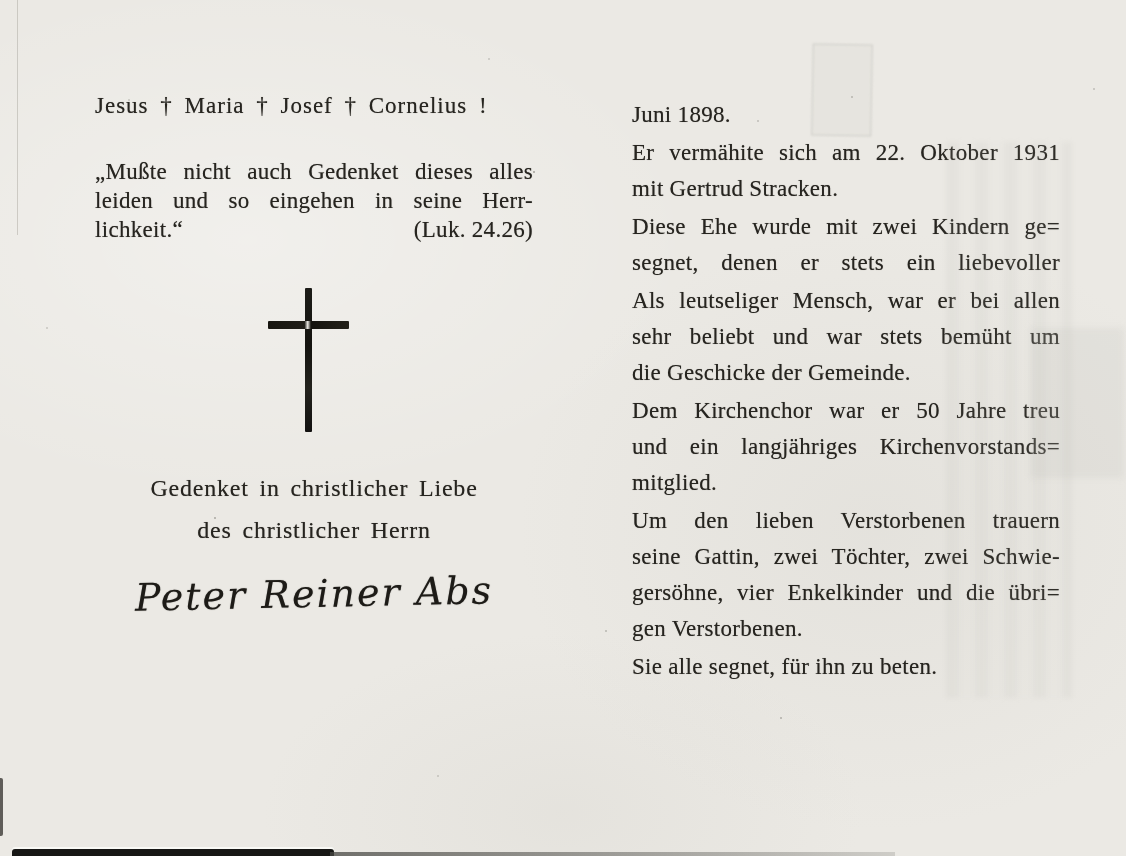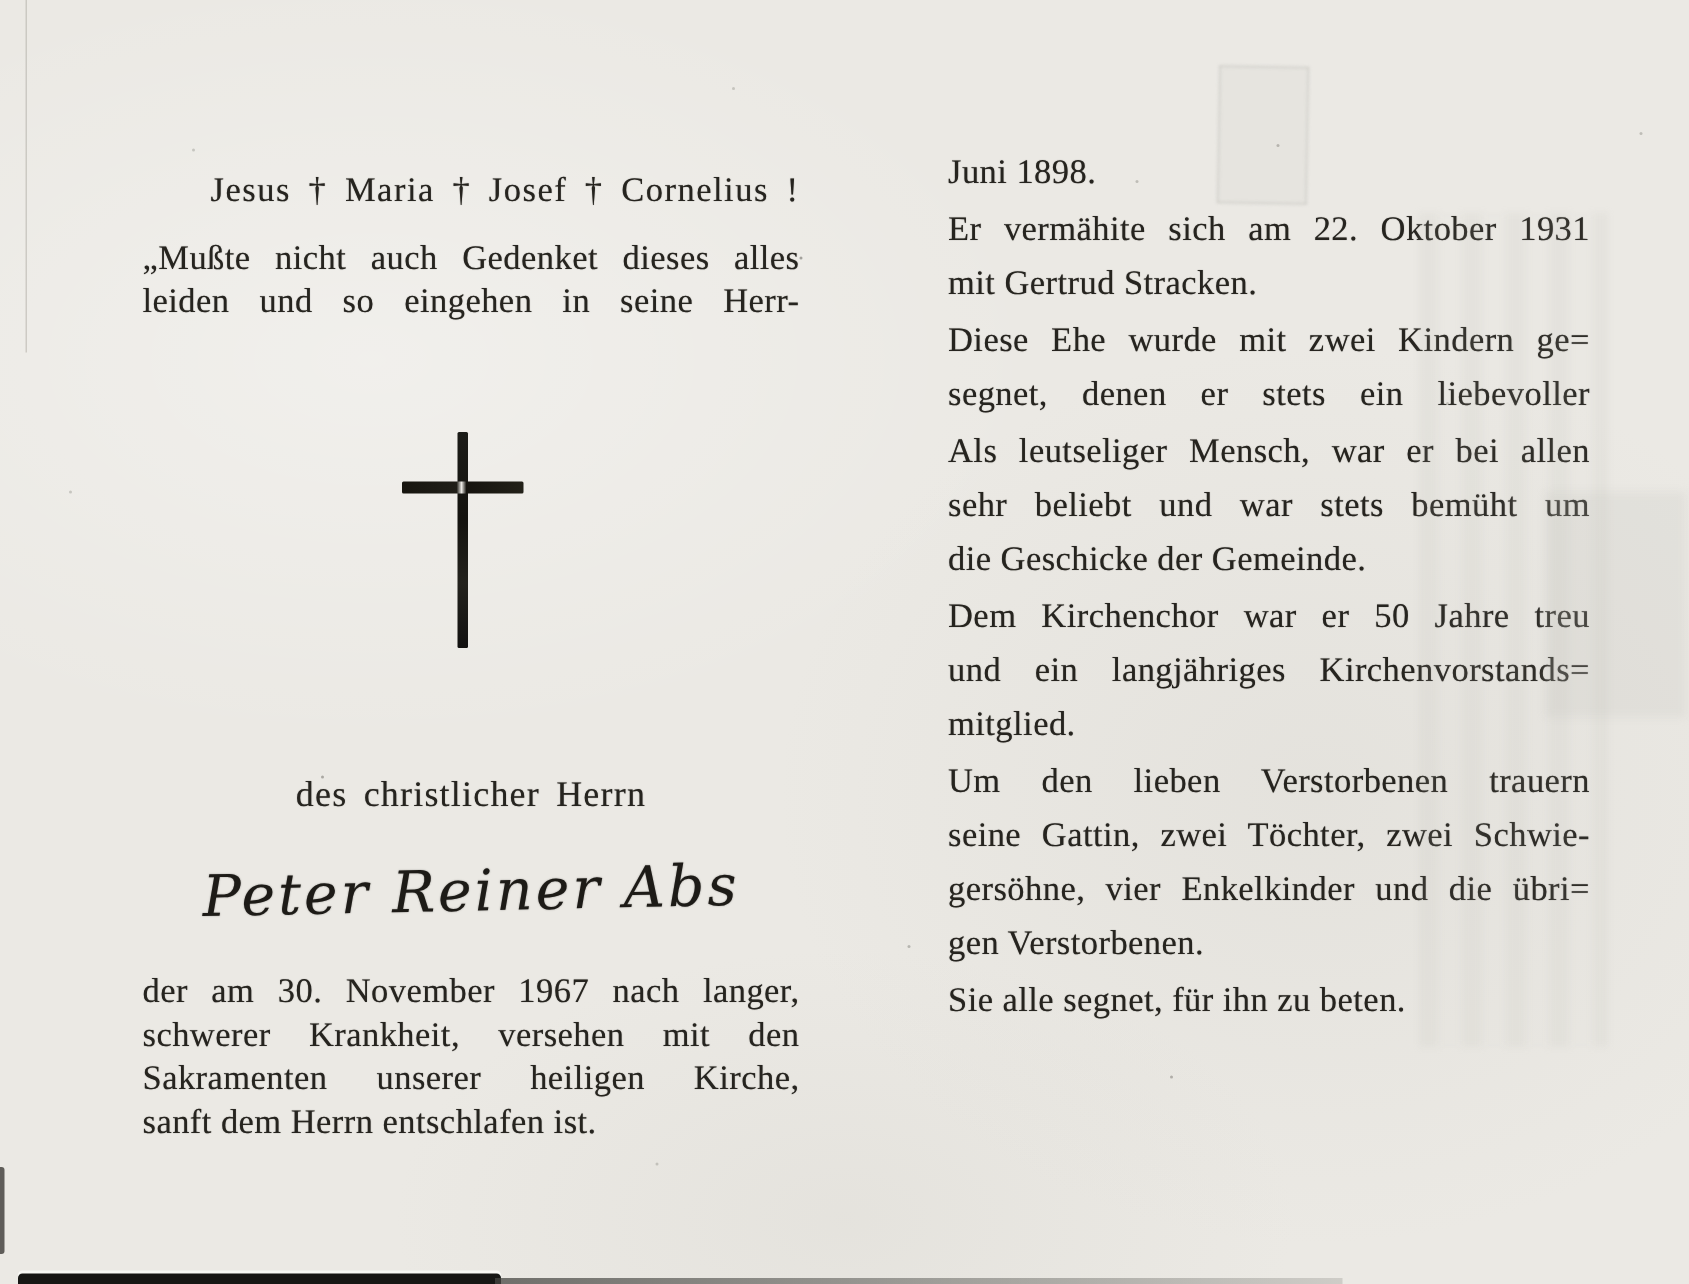--- a/index.html
+++ b/index.html
@@ -13,22 +13,22 @@
     font-family:"Liberation Serif","DejaVu Serif",serif;
     color:#26241f;
   }
   .line { text-shadow:0 0 0.7px rgba(44,42,38,0.55); }
   .fill { text-align:justify; text-align-last:justify; }
   .last { text-align:left; text-align-last:left; }
 
   
   .page-left { position:absolute; left:95px; top:0; width:438px; height:856px; }
   .invocation {
-    position:absolute; top:114px; left:0; width:100%;
-    text-align:right; font-size:23px; letter-spacing:1px; word-spacing:5px;
+    position:absolute; top:93px; left:0; width:100%;
+    text-align:left; font-size:23px; letter-spacing:1px; word-spacing:5px;
     text-shadow:0 0 0.7px rgba(44,42,38,0.55);
   }
   .quote { position:absolute; top:157px; left:0; width:100%; font-size:23px; line-height:29px; letter-spacing:0.3px; }
   .quote-split { display:flex; justify-content:space-between; }
 
   .cross { position:absolute; left:0; top:0; }
   .cross-v { position:absolute; left:210px; top:288px; width:7px; height:144px;
              background:linear-gradient(180deg,#1c1c18 0%, #14130f 40%, #23221d 70%, #121110 100%); border-radius:1px; }
   .cross-h { position:absolute; left:173px; top:321px; width:81px; height:8px;
              background:linear-gradient(90deg,#17150f 0%, #201e18 45%, #eceae5 49%, #15130e 53%, #232119 100%); border-radius:1px; }
@@ -89,37 +89,36 @@
 </head>
 <body>
 
 <div class="page-left">
 
   <div class="invocation">Jesus † Maria † Josef † Cornelius !</div>
 
   <div class="quote">
     <div class="line fill">„Mußte nicht auch Gedenket dieses alles</div>
     <div class="line fill">leiden und so eingehen in seine Herr-</div>
+    <div class="line quote-split">
+      <span>lichkeit.“</span>
+      <span>(Luk. 24.26)</span>
+    </div>
   </div>
 
   <div class="cross">
     <div class="cross-v"></div>
     <div class="cross-h"></div>
   </div>
 
+  <div class="dedication-1">Gedenket in christlicher Liebe</div>
   <div class="dedication-2">des christlicher Herrn</div>
 
   <div class="deceased-name">Peter Reiner Abs</div>
 
-  <div class="death-notice">
-    <div class="line fill">der am 30. November 1967 nach langer,</div>
-    <div class="line fill">schwerer Krankheit, versehen mit den</div>
-    <div class="line fill">Sakramenten unserer heiligen Kirche,</div>
-    <div class="line last">sanft dem Herrn entschlafen ist.</div>
-  </div>
 </div>
 
 <div class="page-right">
 
   <div class="paragraph">
     <div class="line last">Juni 1898.</div>
   </div>
 
   <div class="paragraph">
     <div class="line fill">Er vermähite sich am 22. Oktober 1931</div>

